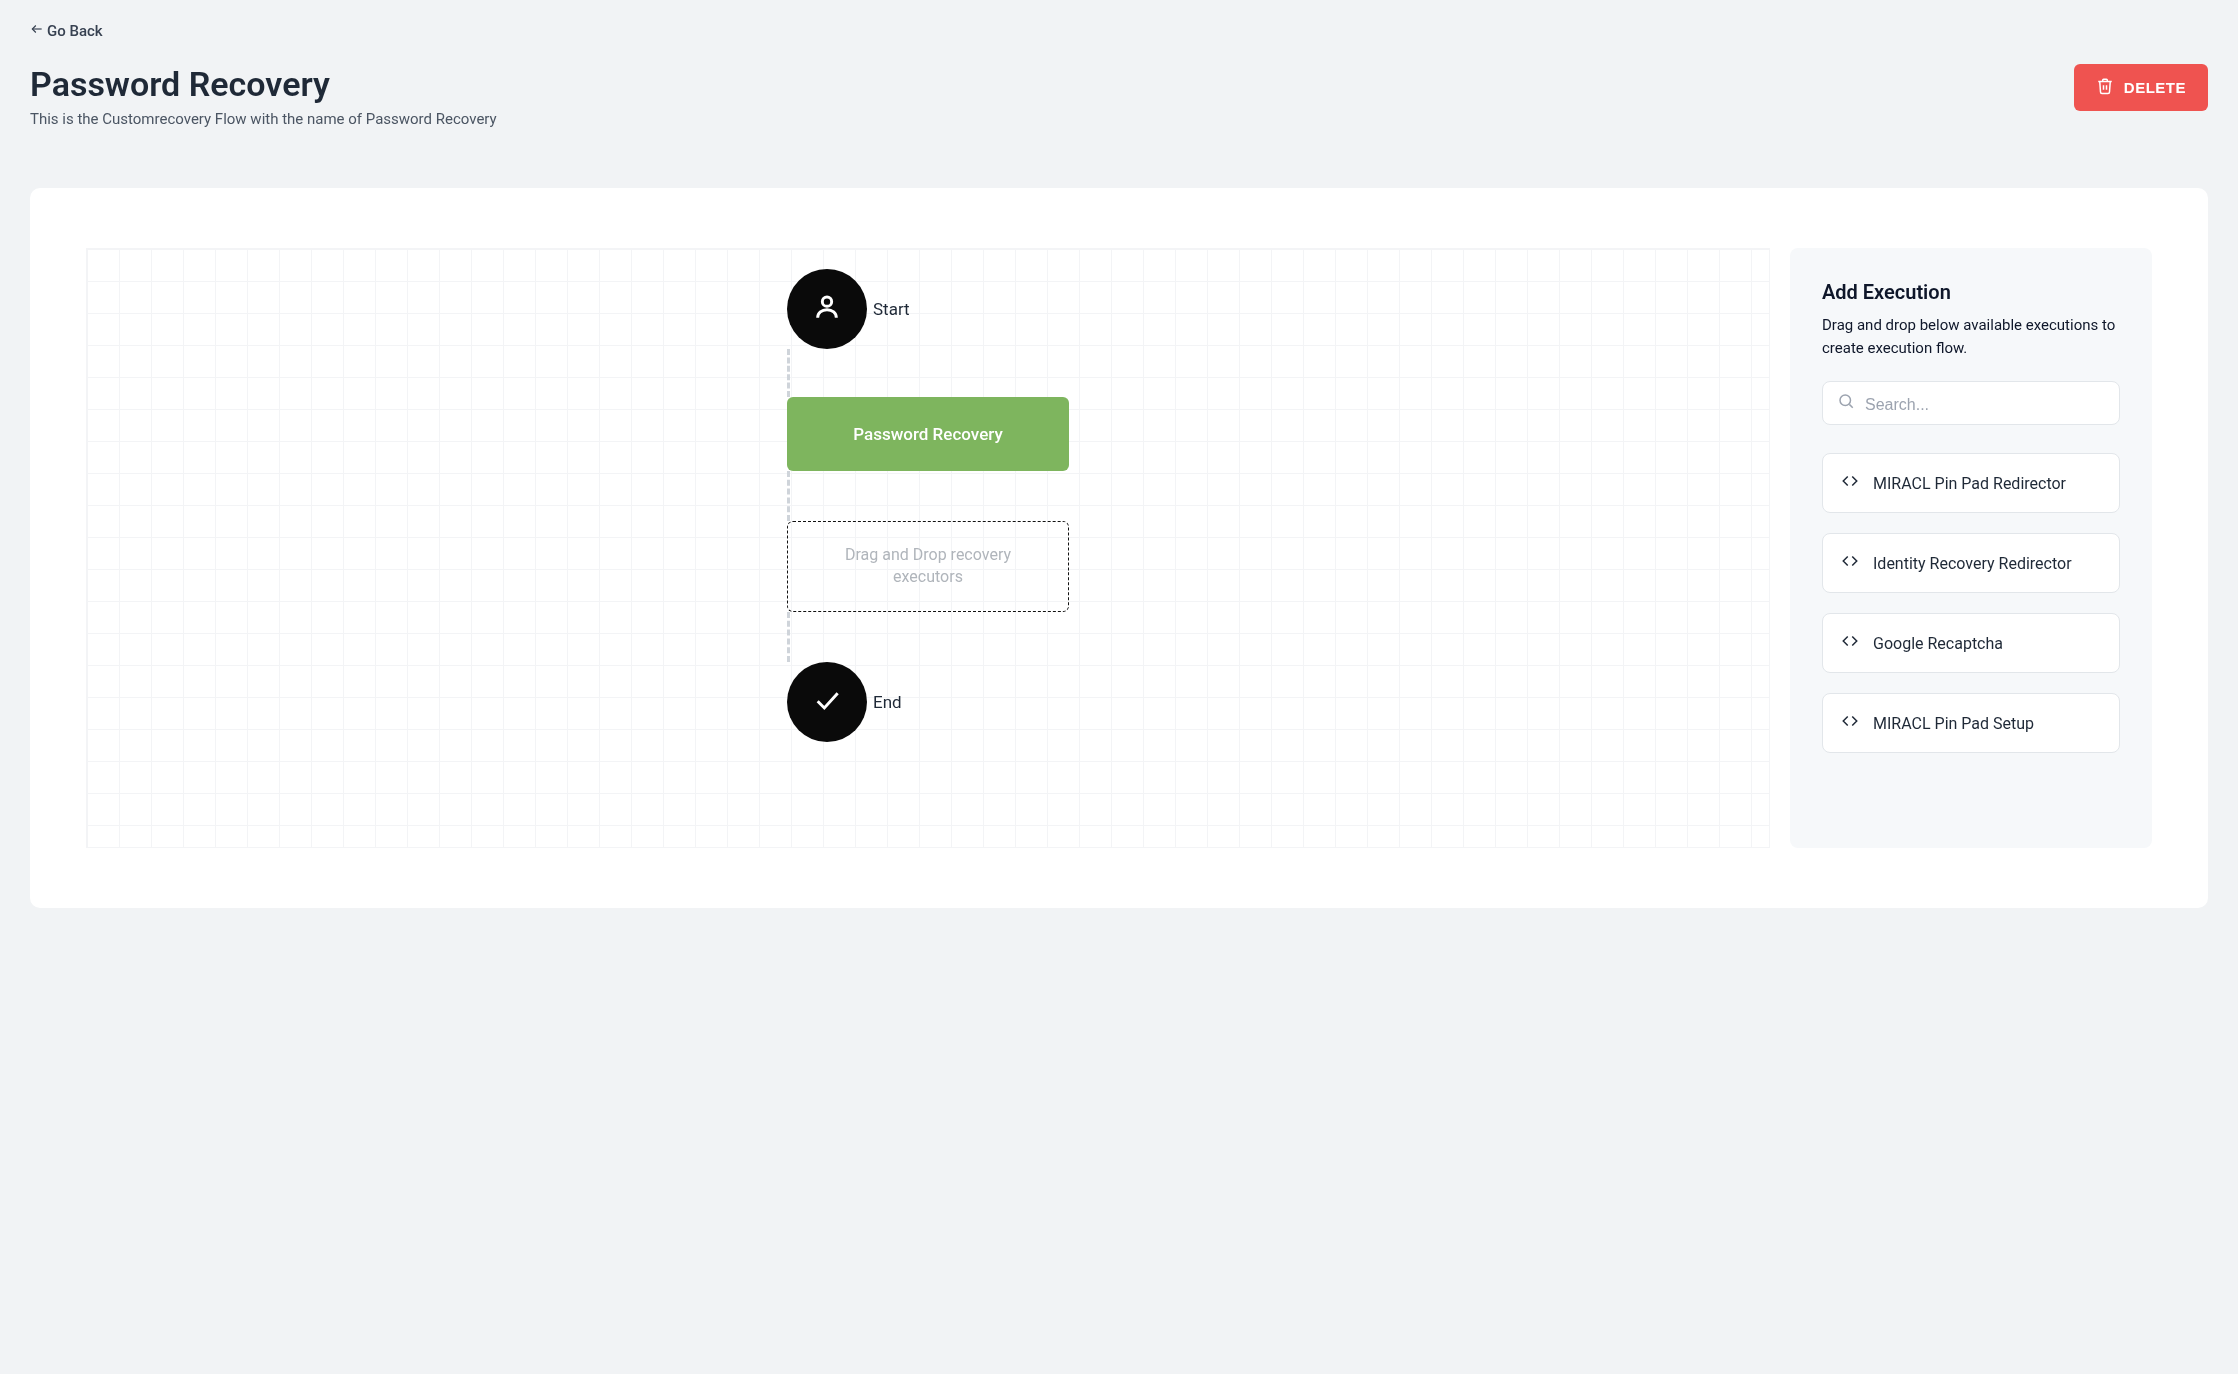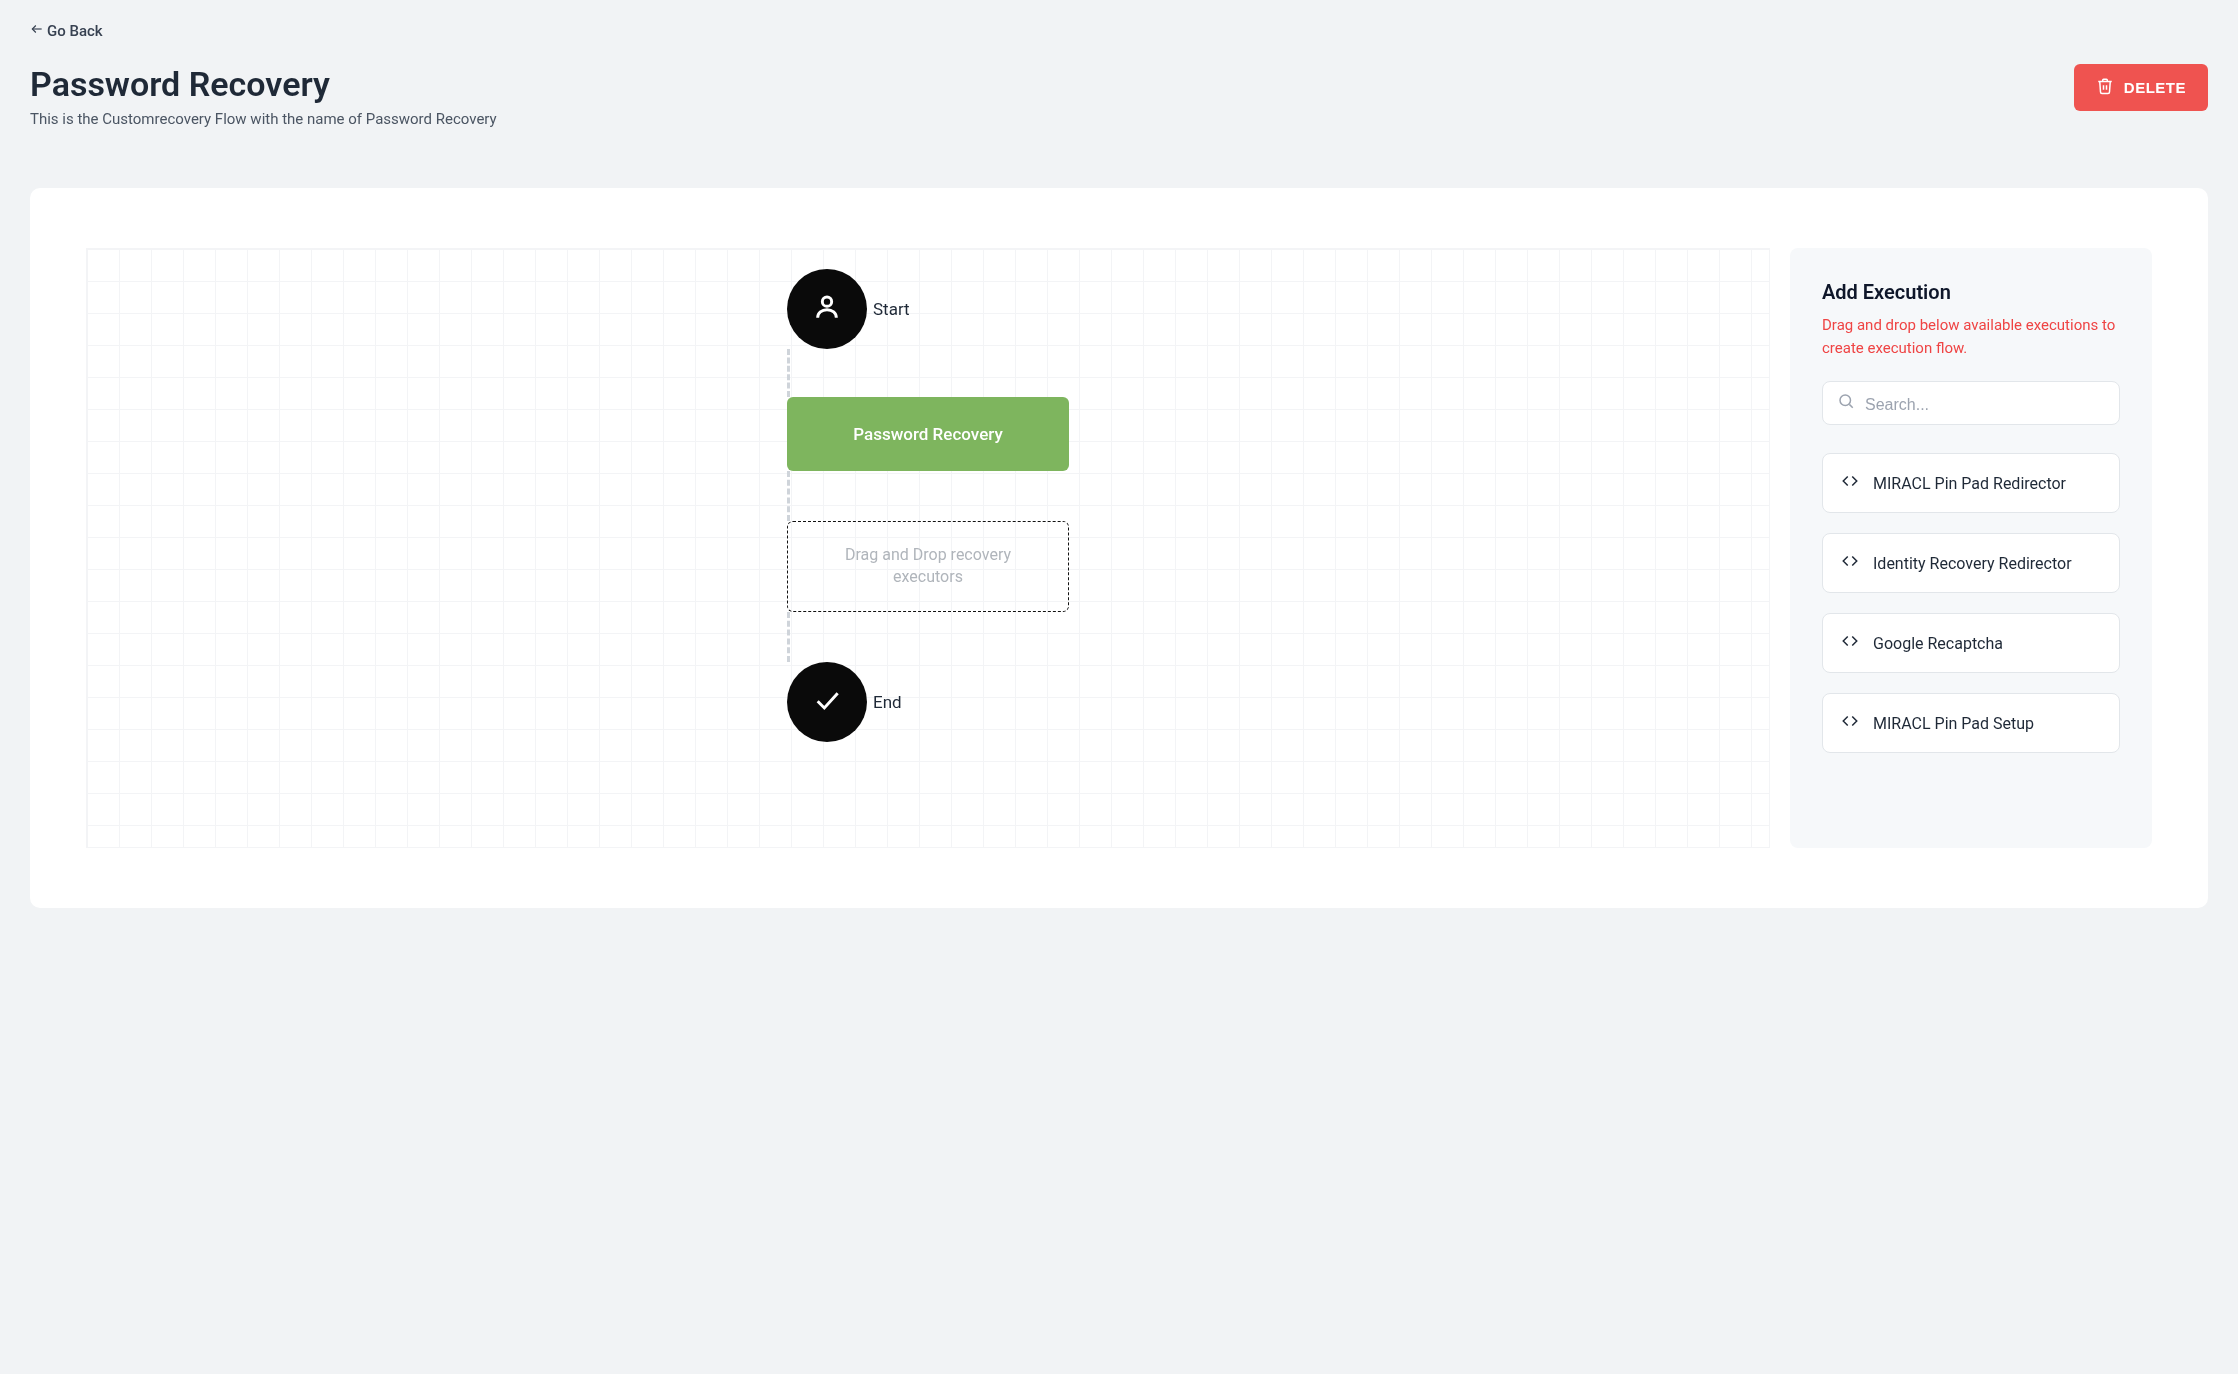--- a/index.html
+++ b/index.html
@@ -68,21 +68,21 @@
     width: 282px; padding: 22px 30px; text-align: center;
     border: 1.6px dashed #111; border-radius: 6px;
     color: #b0b5bb; font-size: 16px; line-height: 1.4;
   }
 
   .side-panel {
     width: 362px; background: #f6f8fa; border-radius: 8px;
     padding: 32px 32px;
   }
   .panel-title { font-size: 20px; font-weight: 600; color: #0f172a; }
-  .panel-desc { font-size: 15px; color: #ef4444; margin-top: 10px; line-height: 1.5; }
+  .panel-desc { font-size: 15px; color: #0f172a; margin-top: 10px; line-height: 1.5; }
 
   .search-wrap {
     margin-top: 22px; background: #fff; border: 1px solid #e2e6ea;
     border-radius: 8px; display: flex; align-items: flex-end;
     padding: 10px 14px; gap: 10px;
   }
   .search-wrap svg { width: 18px; height: 18px; stroke: #9ca3af; stroke-width: 2; fill: none; }
   .search-input { border: none; outline: none; flex: 1; font-size: 16px; color: #374151; background: transparent; }
   .search-input::placeholder { color: #9ca3af; }
 

